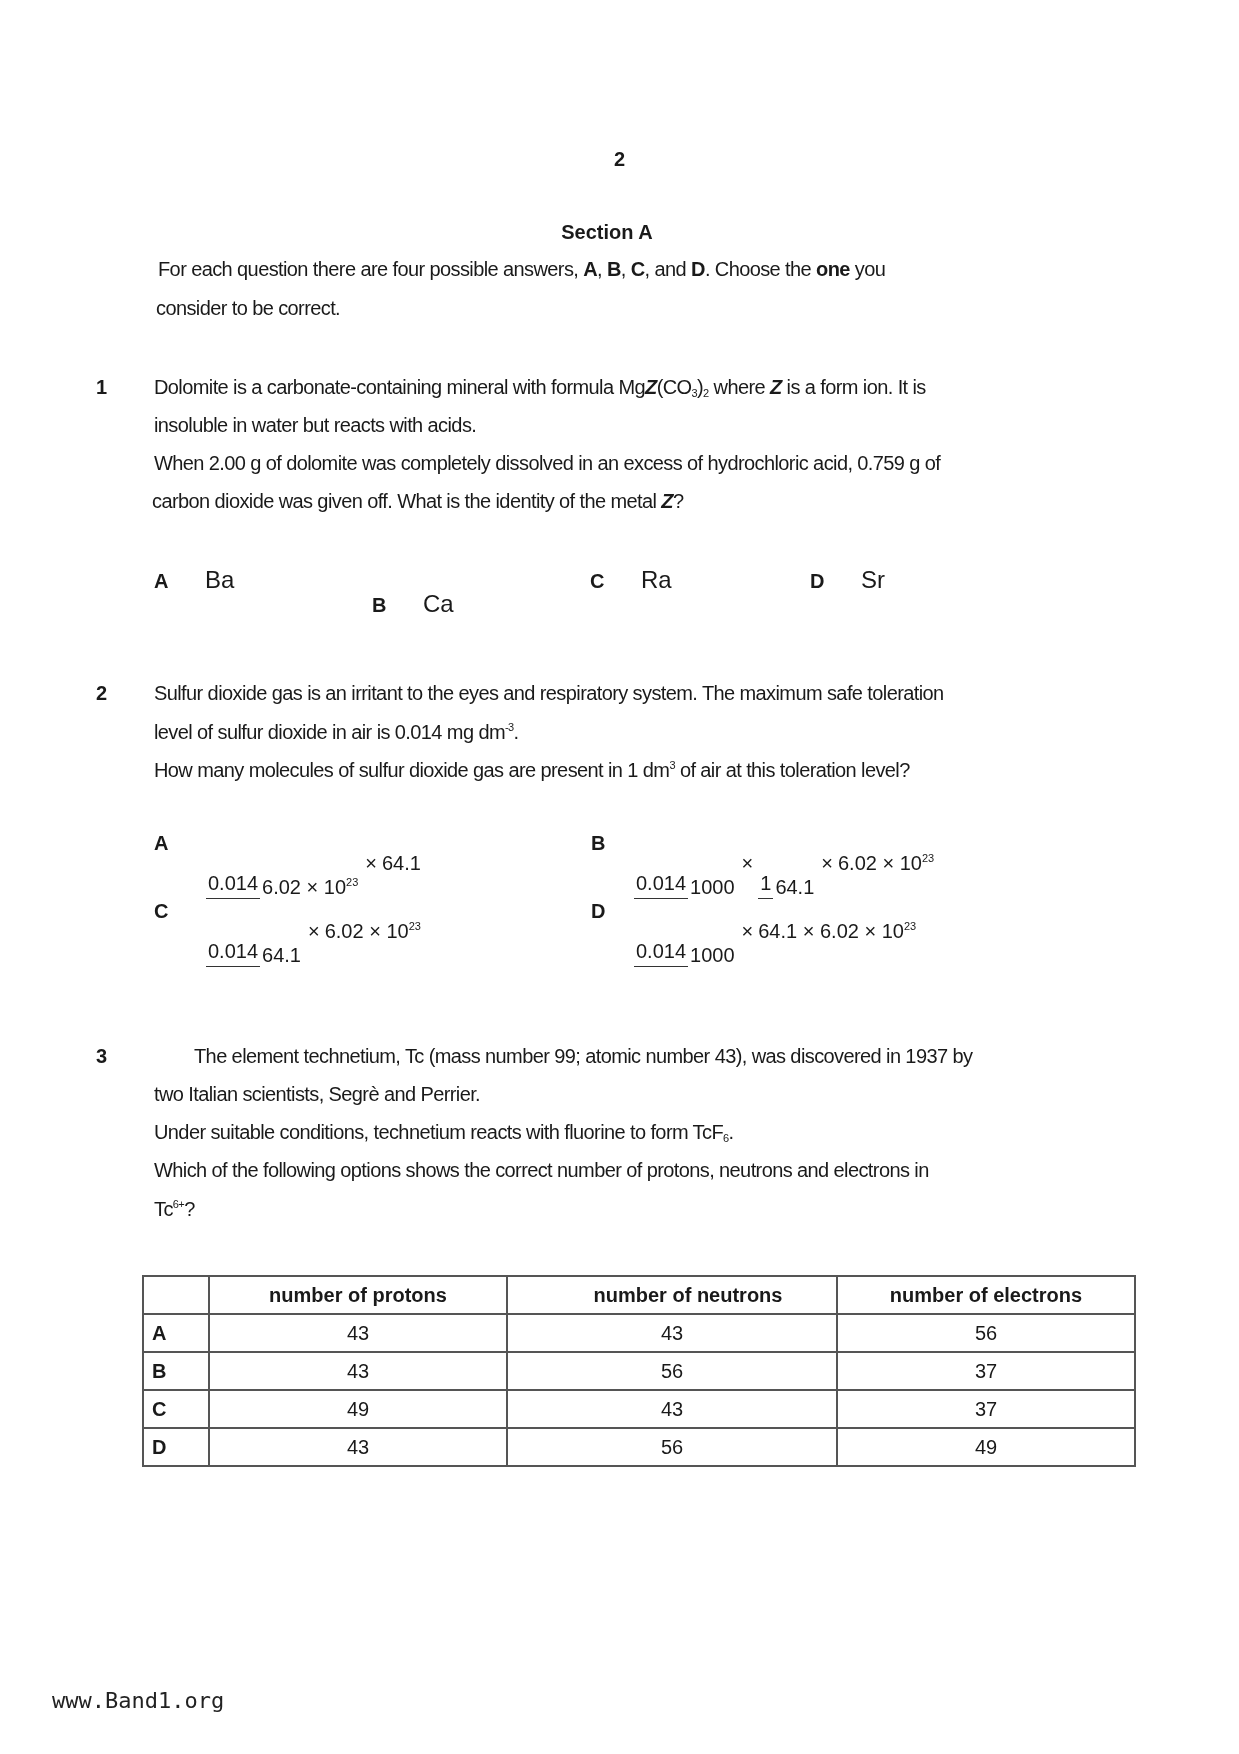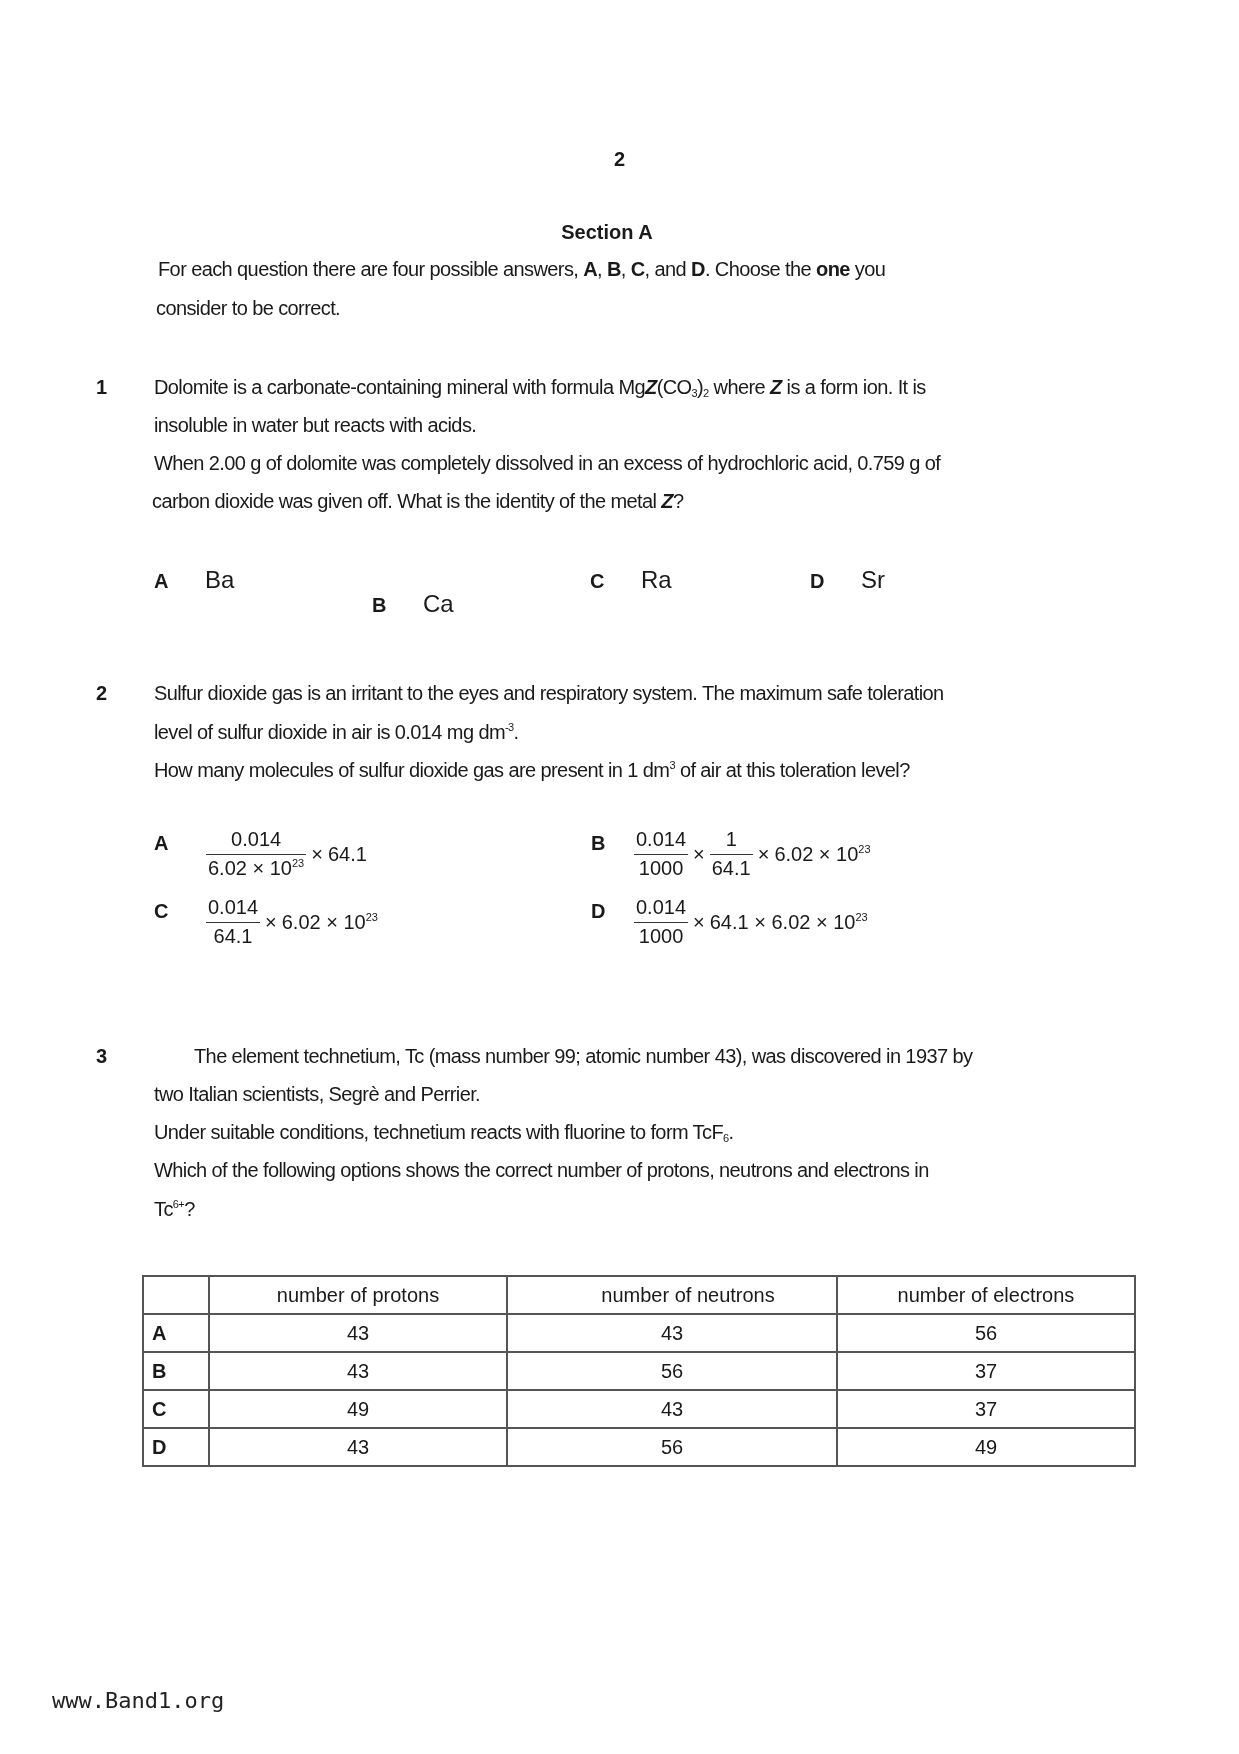--- a/index.html
+++ b/index.html
@@ -8,28 +8,28 @@
   .abs { position: absolute; }
   .page-number { left: 0; width: 1239px; top: 148px; text-align: center; font-weight: bold; font-size: 20px; }
   .section-title { left: 0; width: 1214px; top: 221px; text-align: center; font-weight: bold; font-size: 20px; }
   .line { font-size: 20px; letter-spacing: -0.6px; white-space: nowrap; }
   .qnum { font-weight: bold; font-size: 20px; }
   .optletter { font-weight: bold; font-size: 20px; }
   .opttext { font-size: 24px; }
   sub, sup { font-size: 11px; }
   sub { vertical-align: -3px; }
   sup { vertical-align: 8px; }
-  .frac { display: inline-flex; flex-direction: column; align-items: center; vertical-align: middle; }
+  .frac { display: inline-flex; align-items: flex-end; vertical-align: middle; margin-top: 44px; }
   .frac .num { padding: 0 2px 3px; border-bottom: 1.5px solid #333; text-align: center; width: 100%; box-sizing: border-box; }
   .frac .den { padding: 2px 2px 0; text-align: center; }
   .expr { font-size: 20px; white-space: nowrap; display: flex; align-items: center; }
   .expr .op { margin: 0 5px; }
   .tbl { left: 142px; top: 1275px; border-collapse: collapse; font-size: 20px; }
   .tbl td, .tbl th { border: 2px solid #555; height: 36px; padding: 0; }
-  .tbl th { font-weight: normal; text-align: center; }
+  .tbl th { font-weight: bold; text-align: center; }
   .tbl td.rowlbl { font-weight: bold; width: 56px; padding-left: 8px; text-align: left; }
   .tbl td.cell { text-align: center; }
   .tbl .c1 { width: 296px; } .tbl .c2 { width: 296px; padding-left: 32px; } .tbl .c3 { width: 296px; }
   .footer { left: 52px; top: 1688px; font-family: "DejaVu Sans Mono", monospace; font-size: 22px; color: #222; }
 </style>
 </head>
 <body>
 
 <div class="abs page-number">2</div>
 <div class="abs section-title">Section A</div>

